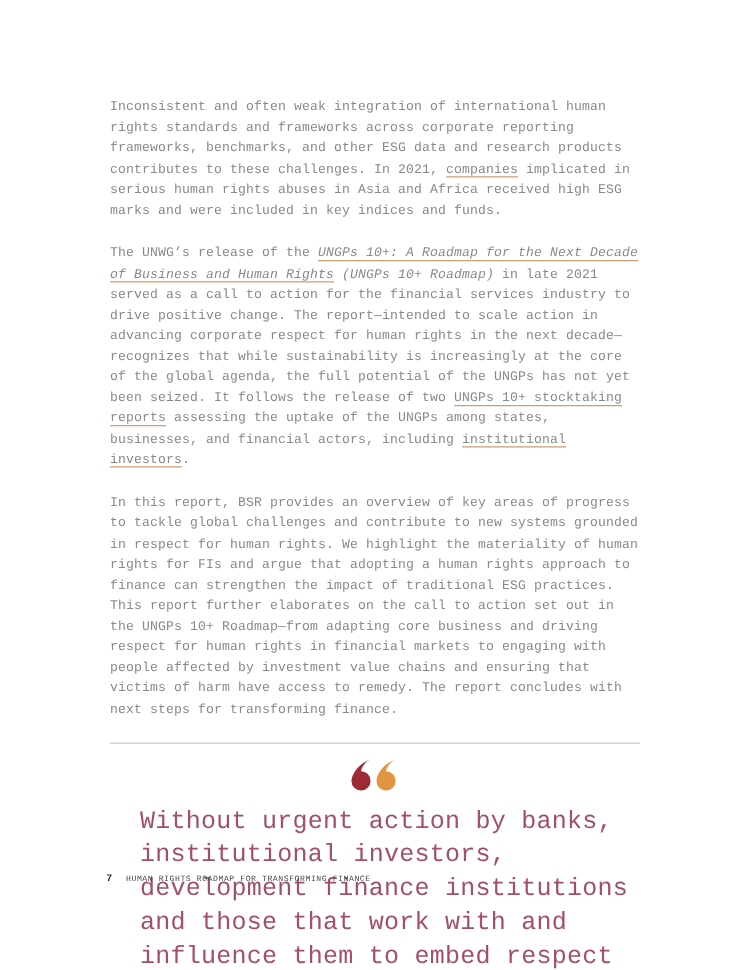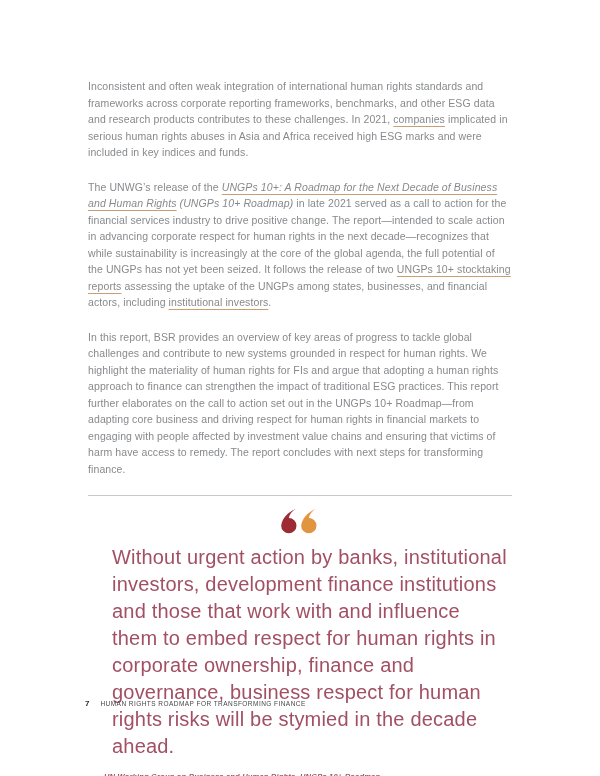--- a/index.html
+++ b/index.html
@@ -6,20 +6,21 @@
   body {
     width: 600px; height: 776px;
     background: #ffffff;
     font-family: "Liberation Sans", sans-serif;
     overflow: hidden;
   }
   .page {
     position: relative;
     width: 600px; height: 732px;
     background: #ffffff;
+    font-family: Liberation Mono, monospace;
   }
   .content {
     position: absolute;
     left: 88px; top: 78px;
     width: 424px;
   }
   p.body {
     font-size: 10.5px;
     line-height: 16.5px;
     color: #87898c;

